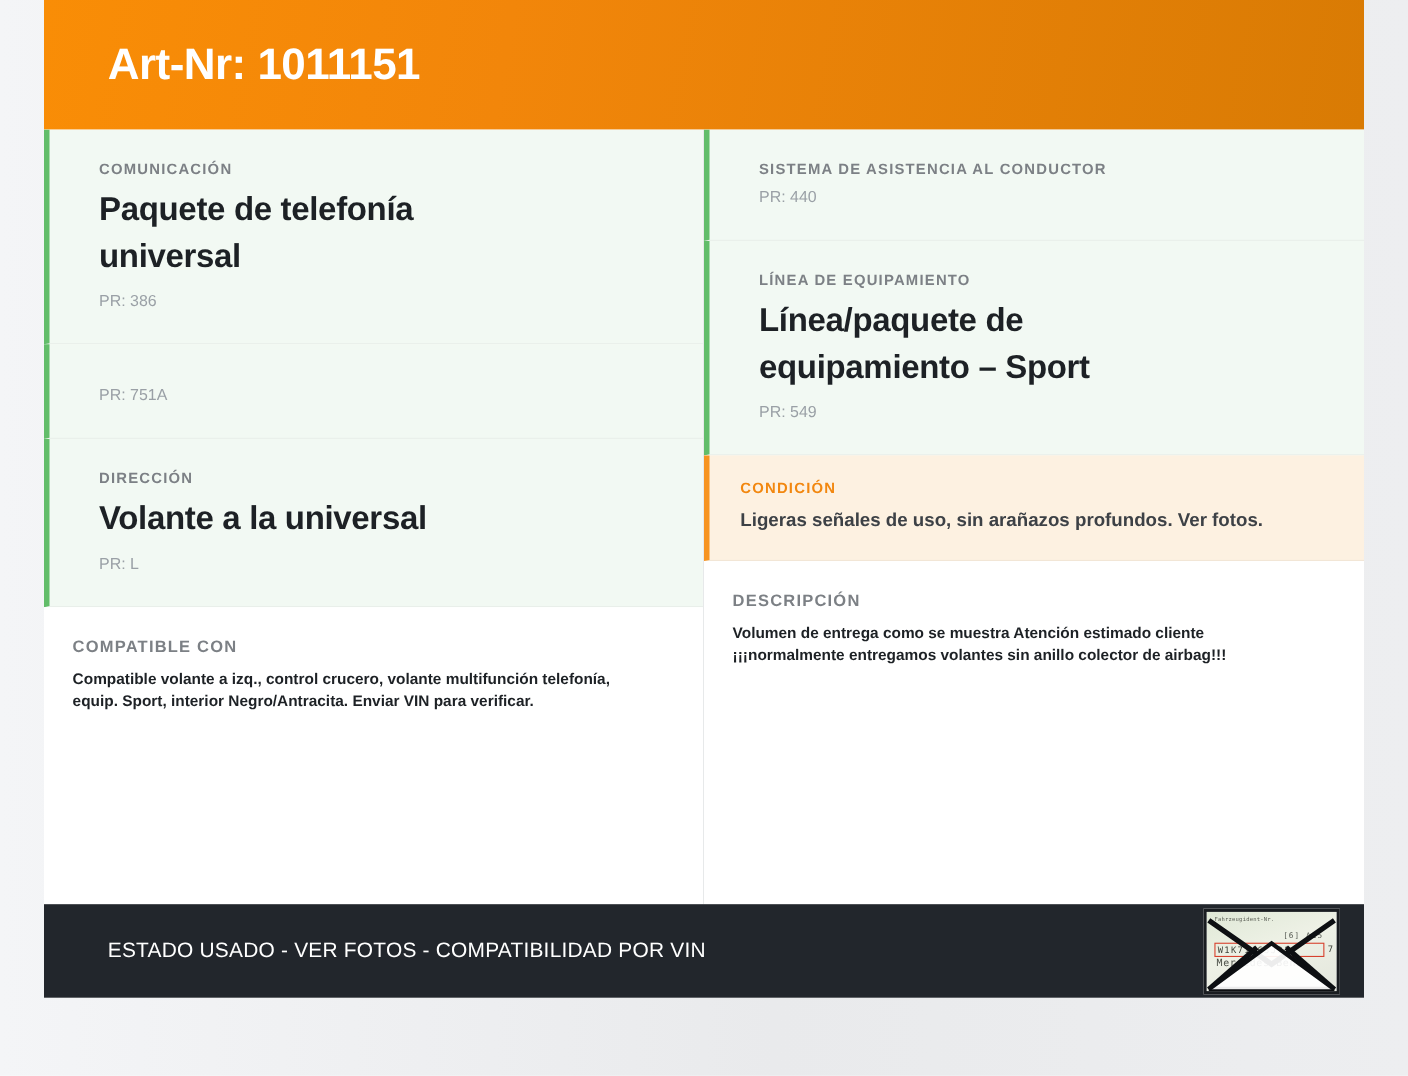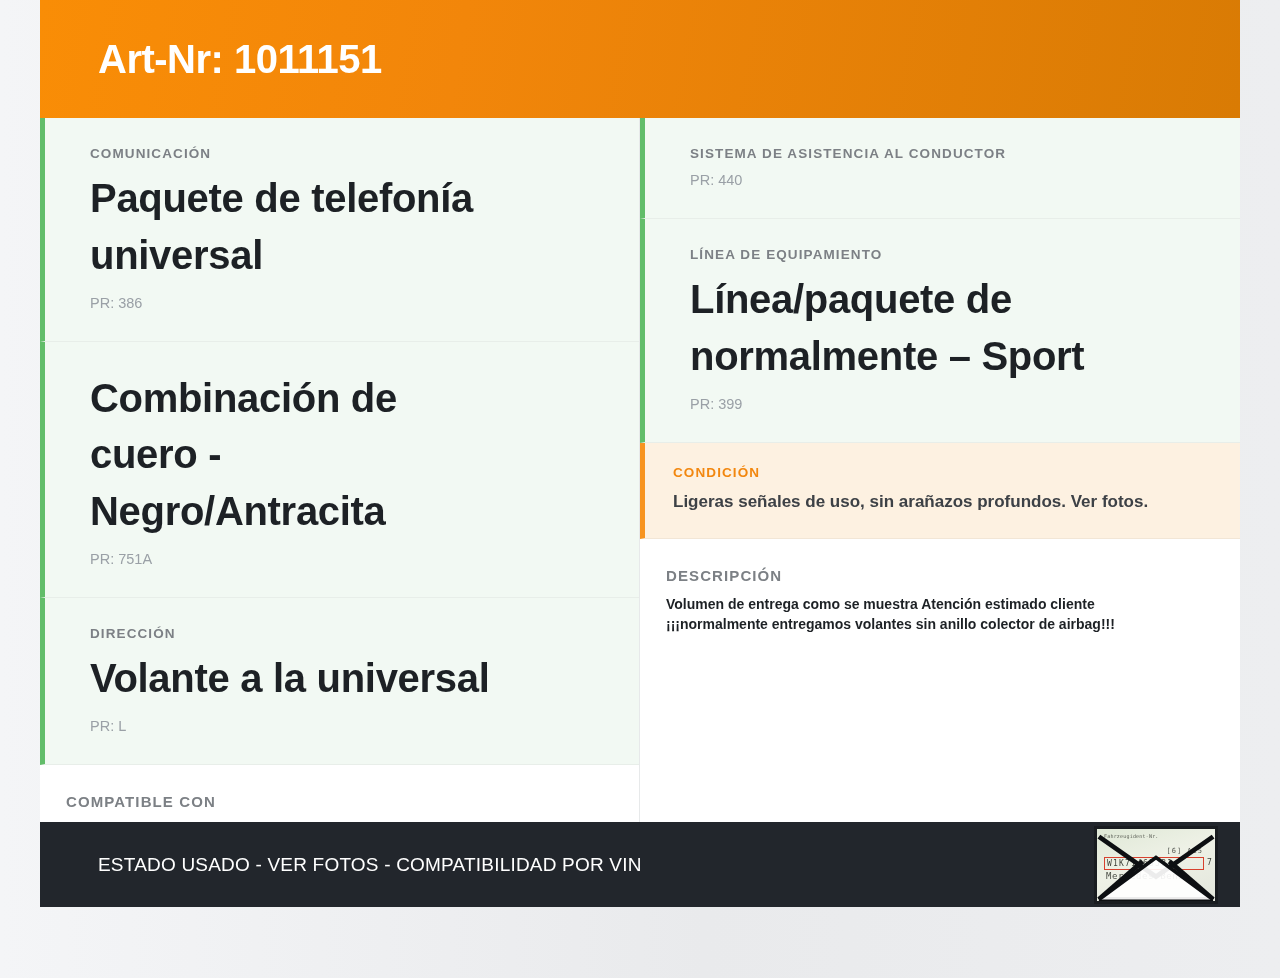--- a/index.html
+++ b/index.html
@@ -49,20 +49,21 @@
     flex: 1 1 auto;
     display: flex;
     min-height: 0;
     background: #ffffff;
   }
   .col {
     width: 50%;
     display: flex;
     flex-direction: column;
     background: #ffffff;
+    justify-content: center;
   }
   .col-left { border-right: 1px solid #e7e9ea; }
 
   
   .card {
     border-left: 5px solid #62bd6a;
     background: #f2f9f3;
     padding: 28px 0 30px 45px;
     border-bottom: 1px solid #e8eee9;
   }
@@ -77,21 +78,21 @@
     font-size: 13.5px;
     font-weight: bold;
     letter-spacing: 1.1px;
     color: #7c8085;
     text-transform: uppercase;
     margin-bottom: 9px;
   }
   .label-orange { color: #f2870f; }
 
   .value {
-    font-size: 40px;
+    font-size: 30px;
     font-weight: bold;
     color: #1d2125;
     line-height: 1.42;
     letter-spacing: -0.3px;
     max-width: 420px;
   }
   .col-right .value { max-width: 430px; }
 
   .pr {
     font-size: 14.5px;
@@ -224,48 +225,48 @@
 
     <div class="col col-left">
 
       <div class="card">
         <div class="label">COMUNICACIÓN</div>
         <div class="value">Paquete de telefonía universal</div>
         <div class="pr">PR: 386</div>
       </div>
 
       <div class="card">
-        <div class="value">Combinación de cuero - Negro/Antracita</div>
         <div class="pr">PR: 751A</div>
       </div>
 
       <div class="card">
         <div class="label">DIRECCIÓN</div>
         <div class="value">Volante a la universal</div>
         <div class="pr">PR: L</div>
       </div>
 
       <div class="block">
         <div class="block-label">COMPATIBLE CON</div>
+        <div class="block-text">Compatible volante a izq., control crucero, volante multifunción telefonía, equip. Sport, interior Negro/Antracita. Enviar VIN para verificar.</div>
       </div>
 
       <div class="spacer"></div>
     </div>
 
     <div class="col col-right">
 
       <div class="card">
         <div class="label">SISTEMA DE ASISTENCIA AL CONDUCTOR</div>
         <div class="pr">PR: 440</div>
       </div>
 
       <div class="card">
         <div class="label">LÍNEA DE EQUIPAMIENTO</div>
-        <div class="value">Línea/paquete de normalmente – Sport</div>
-        <div class="pr">PR: 399</div>
+        <div class="value">Línea/paquete de equipamiento – Sport</div>
+        <div class="pr">PR: 549</div>
       </div>
 
       <div class="card-orange">
         <div class="label label-orange">CONDICIÓN</div>
         <div class="card-text">Ligeras señales de uso, sin arañazos profundos. Ver fotos.</div>
       </div>
 
       <div class="block">
         <div class="block-label">DESCRIPCIÓN</div>
         <div class="block-text">Volumen de entrega como se muestra Atención estimado cliente ¡¡¡normalmente entregamos volantes sin anillo colector de airbag!!!</div>

